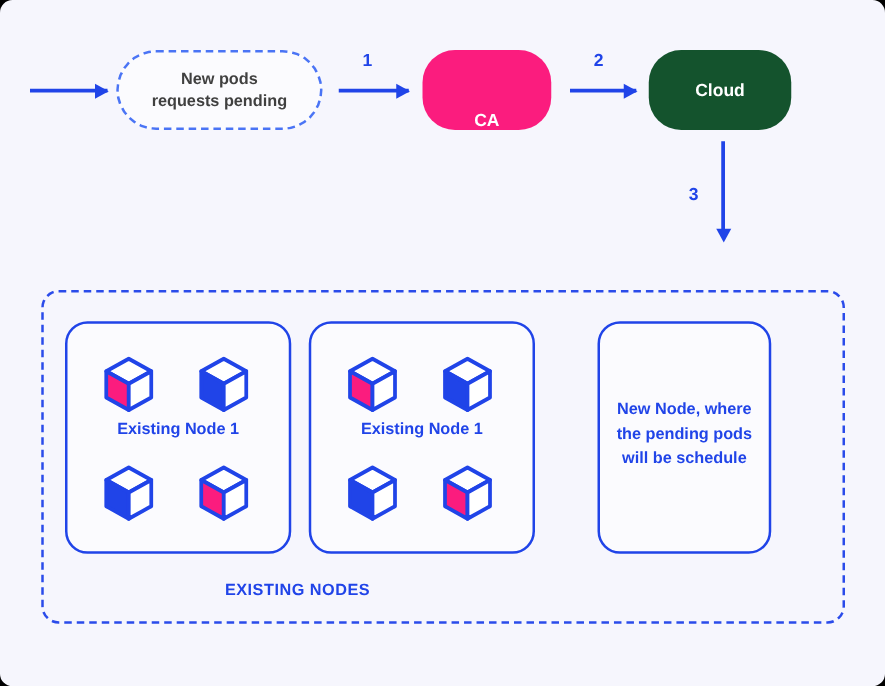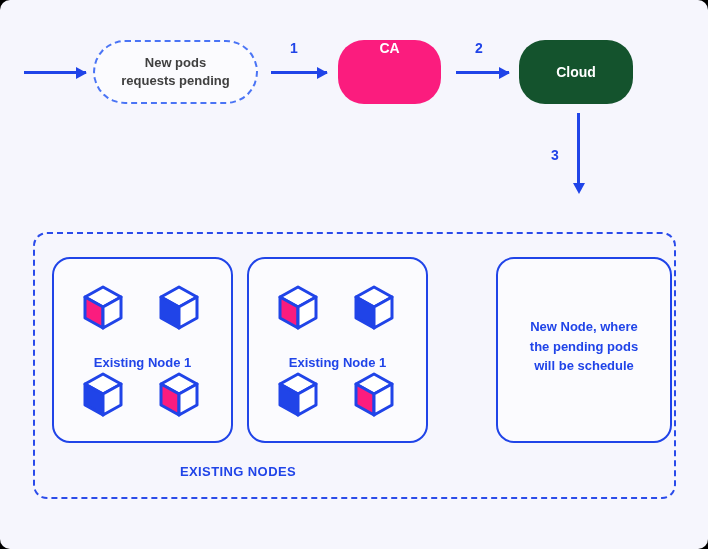--- a/index.html
+++ b/index.html
@@ -57,21 +57,21 @@
 
   #ca-box {
     position: absolute;
     left: 338px;
     top: 40px;
     width: 103px;
     height: 64px;
     background: #FB1C7E;
     border-radius: 26px;
     display: flex;
-    align-items: flex-start;
+    align-items: flex-end;
     justify-content: center;
   }
   #ca-box .label {
     color: #FFFFFF;
     font-weight: bold;
     font-size: 14px;
   }
 
   #cloud-box {
     position: absolute;
@@ -163,27 +163,27 @@
     top: 257px;
     width: 181px;
     height: 186px;
     border: 2px solid #2044E8;
     border-radius: 18px;
     background: #FBFBFE;
     box-sizing: border-box;
   }
   #node-card-0 { left: 52px; }
   #node-card-1 { left: 247px; }
-  #node-card-2 { left: 496px; width: 176px; }
+  #node-card-2 { left: 478px; width: 139px; }
 
   .node-label {
     position: absolute;
     left: 0;
     right: 0;
-    top: 96px;
+    top: 76px;
     text-align: center;
     color: #2044E8;
     font-weight: bold;
     font-size: 13px;
   }
 
   .new-node-label {
     position: absolute;
     left: 0;
     right: 0;

